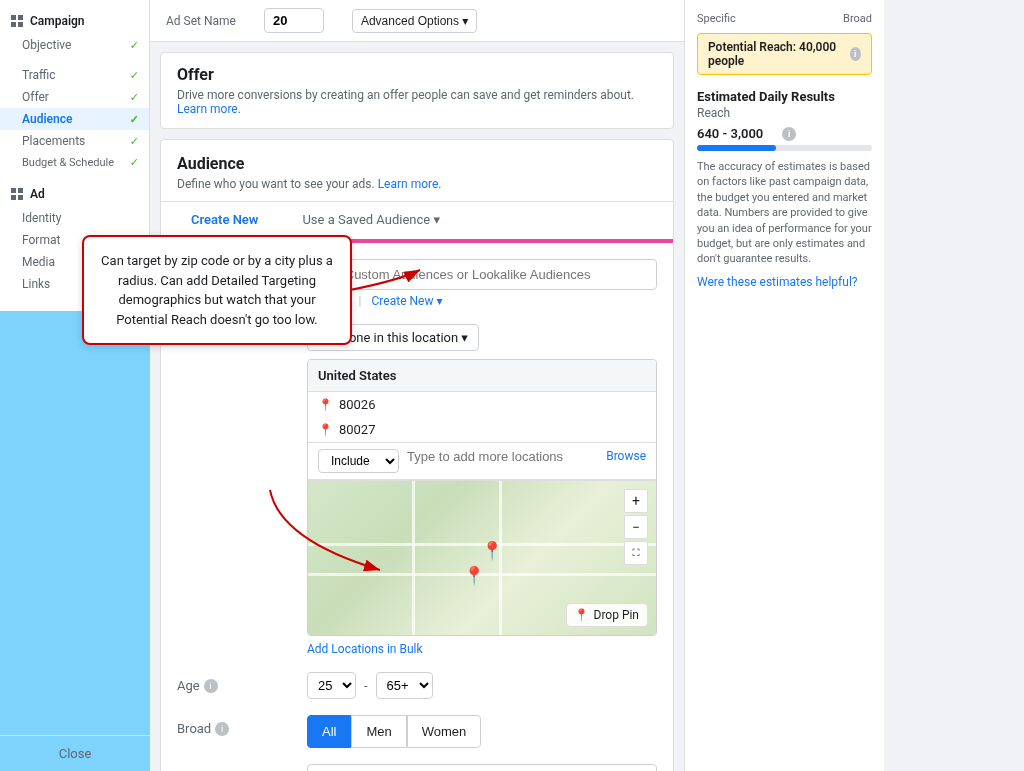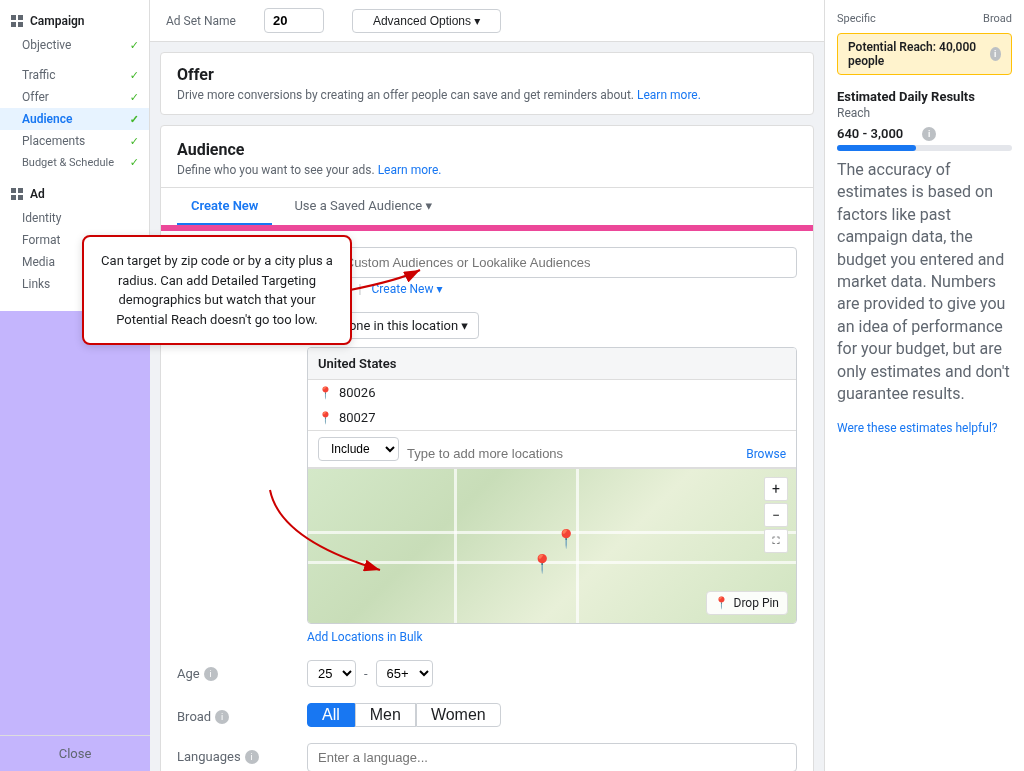--- a/index.html
+++ b/index.html
@@ -1,47 +1,47 @@
 <!DOCTYPE html>
 <html><head>
   <meta charset="utf-8">
   <style>
     * { box-sizing: border-box; margin: 0; padding: 0; }
     body { font-family: -apple-system, BlinkMacSystemFont, 'Segoe UI', Roboto, Arial, sans-serif; font-size: 13px; background: #f0f2f5; color: #1c1e21; }
 
-    .app-container { display: flex; height: 771px; width: 1024px; overflow: hidden; background: #c4b5fd; }
+    .app-container { display: flex; height: 771px; width: 884px; overflow: hidden; background: #7dd3fc; }
 
     
     .sidebar { width: 150px; background: #fff; border-right: 1px solid #ddd; padding: 8px 0; flex-shrink: 0; }
     .sidebar-section { margin-bottom: 8px; }
     .sidebar-header { display: flex; align-items: center; padding: 6px 10px; font-weight: 600; font-size: 12px; color: #1c1e21; cursor: pointer; }
     .sidebar-header .icon-grid { margin-right: 6px; display: inline-block; width: 14px; height: 14px; }
     .sidebar-item { display: flex; align-items: center; padding: 4px 10px 4px 22px; font-size: 12px; color: #606770; cursor: pointer; }
     .sidebar-item.active { color: #1877f2; font-weight: 600; background: #e7f3ff; }
     .sidebar-item .check { margin-left: auto; color: #42b72a; font-size: 11px; }
     .sidebar-close { position: absolute; bottom: 0; left: 0; width: 150px; border-top: 1px solid #ddd; padding: 10px; text-align: center; font-size: 13px; color: #606770; cursor: pointer; }
 
     
     .main-content { flex: 1; overflow-y: auto; background: #f0f2f5; }
 
     
     .top-bar { background: #fff; border-bottom: 1px solid #ddd; padding: 8px 16px; display: flex; align-items: center; gap: 28px; }
     .top-bar-input { border: 1px solid #ccd0d5; border-radius: 4px; padding: 4px 8px; font-size: 13px; width: 60px; font-weight: bold; }
-    .top-bar-btn { border: 1px solid #ccd0d5; border-radius: 4px; padding: 4px 20px; font-size: 12px; background: #fff; cursor: pointer; color: #1c1e21; }
+    .top-bar-btn { border: 1px solid #ccd0d5; border-radius: 4px; padding: 4px 8px; font-size: 12px; background: #fff; cursor: pointer; color: #1c1e21; }
 
     
     .offer-section { background: #fff; margin: 10px; border-radius: 4px; border: 1px solid #ddd; padding: 12px 16px; }
     .section-title { font-size: 16px; font-weight: 700; margin-bottom: 4px; }
     .section-subtitle { font-size: 12px; color: #606770; }
     .section-subtitle a { color: #1877f2; text-decoration: none; }
 
     
     .audience-section { background: #fff; margin: 10px; border-radius: 4px; border: 1px solid #ddd; padding: 0; }
     .audience-header { padding: 14px 16px 10px; border-bottom: 1px solid #ddd; }
-    .audience-tabs { display: flex; gap: 8px; border-bottom: 6px solid #ec4899; padding: 0 16px; }
+    .audience-tabs { display: flex; gap: 16px; border-bottom: 4px solid #ec4899; padding: 0 16px; }
     .audience-tab { padding: 10px 14px; font-size: 13px; cursor: pointer; color: #606770; border-bottom: 2px solid transparent; }
     .audience-tab.active { color: #1877f2; border-bottom: 2px solid #1877f2; font-weight: 600; }
     .audience-body { padding: 16px; }
 
     
     .form-row { display: flex; align-items: flex-start; margin-bottom: 16px; }
     .form-label { width: 130px; font-size: 13px; color: #606770; padding-top: 6px; flex-shrink: 0; display: flex; align-items: center; gap: 4px; }
     .form-control { flex: 1; }
     .info-icon { display: inline-block; width: 14px; height: 14px; border-radius: 50%; background: #bcc0c4; color: #fff; font-size: 9px; text-align: center; line-height: 14px; cursor: pointer; }
 
@@ -50,21 +50,21 @@
     .audience-links { display: flex; gap: 10px; margin-top: 4px; font-size: 12px; }
     .audience-links a { color: #1877f2; text-decoration: none; }
     .audience-links span { color: #bcc0c4; }
 
     
     .location-dropdown { border: 1px solid #ccd0d5; border-radius: 4px; padding: 5px 10px; font-size: 13px; background: #fff; cursor: pointer; display: inline-flex; align-items: center; gap: 6px; }
     .location-box { border: 1px solid #ccd0d5; border-radius: 4px; margin-top: 8px; overflow: hidden; }
     .location-header { padding: 8px 10px; background: #f5f6f7; font-size: 13px; font-weight: 600; border-bottom: 1px solid #ddd; }
     .location-item { display: flex; align-items: center; padding: 5px 10px; font-size: 13px; gap: 6px; }
     .location-pin { color: #1877f2; font-size: 12px; }
-    .location-include-bar { display: flex; align-items: flex-end; gap: 8px; padding: 6px 10px; border-top: 1px solid #ddd; border-bottom: 1px solid #ddd; }
+    .location-include-bar { display: flex; align-items: flex-start; gap: 8px; padding: 6px 10px; border-top: 1px solid #ddd; border-bottom: 1px solid #ddd; }
     .include-dropdown { border: 1px solid #ccd0d5; border-radius: 4px; padding: 3px 8px; font-size: 12px; background: #fff; cursor: pointer; }
     .location-type-input { flex: 1; border: none; outline: none; font-size: 13px; color: #8a8d91; }
     .browse-btn { font-size: 12px; color: #1877f2; cursor: pointer; margin-left: auto; }
 
     
     .map-container { height: 155px; background: #e8e8e8; position: relative; overflow: hidden; border-top: 1px solid #ddd; }
     .map-bg { width: 100%; height: 100%; background: linear-gradient(135deg, #d4e8c8 0%, #c8ddb8 30%, #e8f0d8 60%, #d0e4c0 100%); position: relative; }
     .map-road-h { position: absolute; background: #fff; height: 3px; opacity: 0.7; }
     .map-road-v { position: absolute; background: #fff; width: 3px; opacity: 0.7; }
     .map-pin { position: absolute; color: #1877f2; font-size: 18px; transform: translate(-50%, -100%); }
@@ -73,38 +73,38 @@
     .drop-pin-btn { position: absolute; bottom: 8px; right: 8px; background: rgba(255,255,255,0.9); border: 1px solid #ddd; border-radius: 4px; padding: 4px 8px; font-size: 12px; cursor: pointer; display: flex; align-items: center; gap: 4px; }
     .add-locations-link { font-size: 12px; color: #1877f2; margin-top: 6px; cursor: pointer; }
 
     
     .age-row { display: flex; align-items: center; gap: 8px; }
     .age-select { border: 1px solid #ccd0d5; border-radius: 4px; padding: 4px 6px; font-size: 13px; background: #fff; cursor: pointer; }
     .age-dash { color: #606770; }
 
     
     .gender-btn-group { display: flex; }
-    .gender-btn { border: 1px solid #ccd0d5; padding: 2px 14px; font-size: 16px; cursor: pointer; background: #fff; color: #1c1e21; }
+    .gender-btn { border: 1px solid #ccd0d5; padding: 8px 14px; font-size: 13px; cursor: pointer; background: #fff; color: #1c1e21; }
     .gender-btn:first-child { border-radius: 4px 0 0 4px; }
     .gender-btn:last-child { border-radius: 0 4px 4px 0; }
     .gender-btn.active { background: #1877f2; color: #fff; border-color: #1877f2; }
 
     
     .lang-input { width: 100%; border: 1px solid #ccd0d5; border-radius: 4px; padding: 6px 10px; font-size: 13px; color: #8a8d91; }
 
     
     .right-panel { width: 200px; background: #fff; border-left: 1px solid #ddd; padding: 12px; flex-shrink: 0; overflow-y: auto; }
     .reach-slider { display: flex; justify-content: space-between; font-size: 11px; color: #606770; margin-bottom: 8px; }
     .potential-reach-badge { background: #fff3cd; border: 1px solid #ffc107; border-radius: 4px; padding: 6px 10px; font-size: 12px; font-weight: 600; display: flex; align-items: center; gap: 4px; margin-bottom: 14px; }
     .est-results-title { font-size: 13px; font-weight: 700; margin-bottom: 2px; }
     .est-results-subtitle { font-size: 12px; color: #606770; margin-bottom: 6px; }
     .reach-range { font-size: 13px; font-weight: 600; display: flex; align-items: center; gap: 19px; margin-bottom: 4px; }
     .reach-bar { height: 6px; background: #e4e6eb; border-radius: 3px; margin-bottom: 8px; position: relative; }
     .reach-bar-fill { height: 100%; width: 45%; background: #1877f2; border-radius: 3px; }
-    .est-note { font-size: 16px; color: #606770; line-height: 1.4; margin-bottom: 16px; }
+    .est-note { font-size: 11px; color: #606770; line-height: 1.4; margin-bottom: 8px; }
     .est-link { font-size: 12px; color: #1877f2; cursor: pointer; }
 
     
     .annotation-box { position: absolute; left: 82px; top: 235px; width: 270px; background: #fff; border: 2px solid #cc0000; border-radius: 8px; padding: 14px 16px; font-size: 13px; line-height: 1.5; color: #1c1e21; text-align: center; z-index: 100; box-shadow: 0 2px 8px rgba(0,0,0,0.15); }
 
     
     ::-webkit-scrollbar { width: 6px; }
     ::-webkit-scrollbar-track { background: #f1f1f1; }
     ::-webkit-scrollbar-thumb { background: #ccc; border-radius: 3px; }
 

